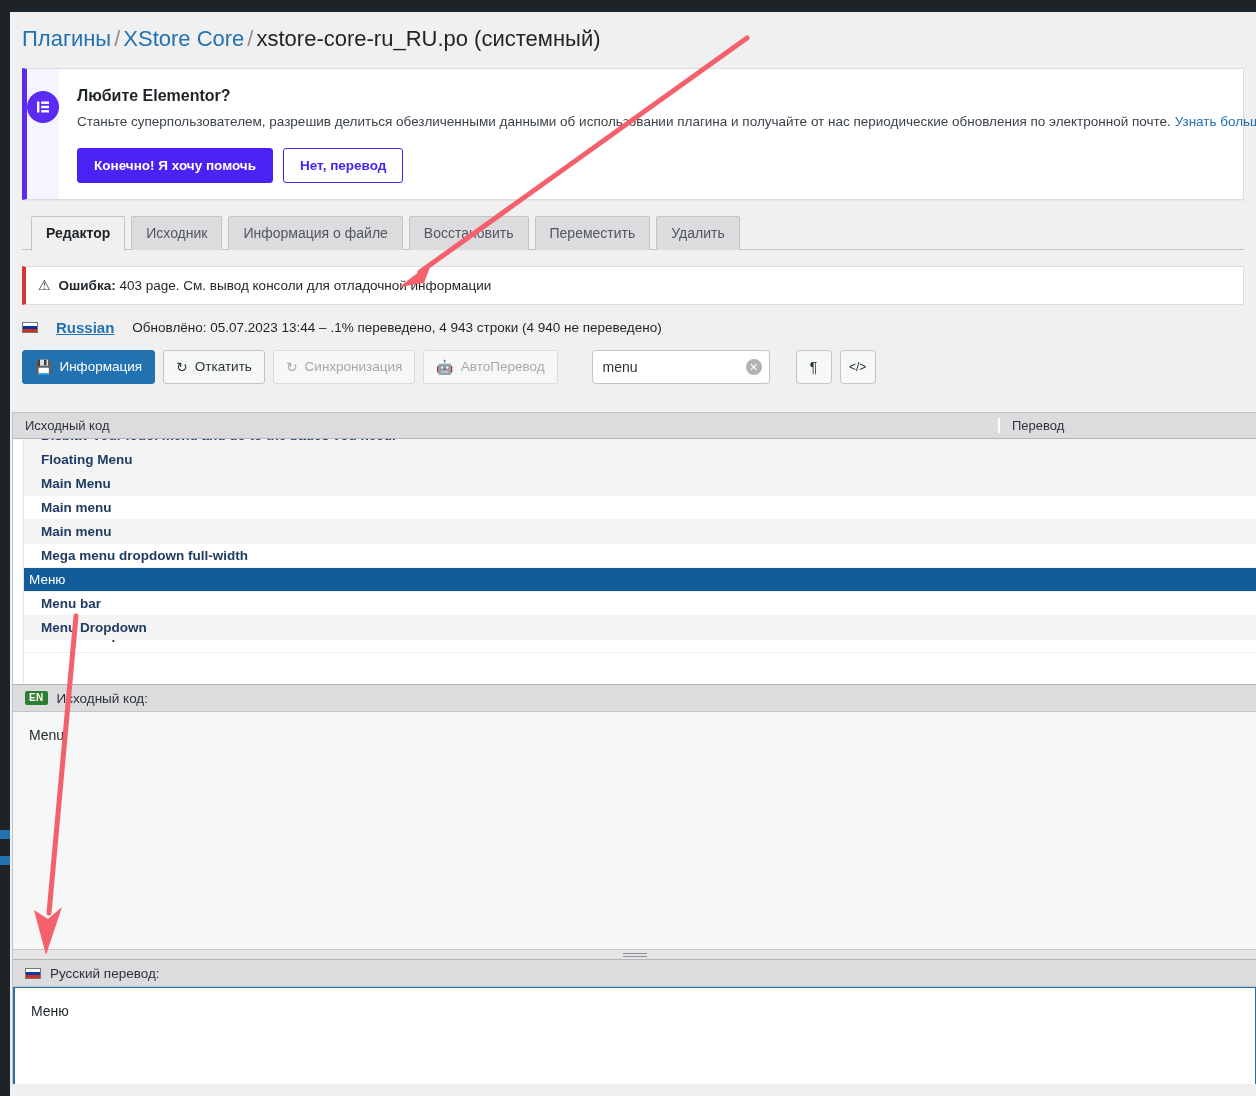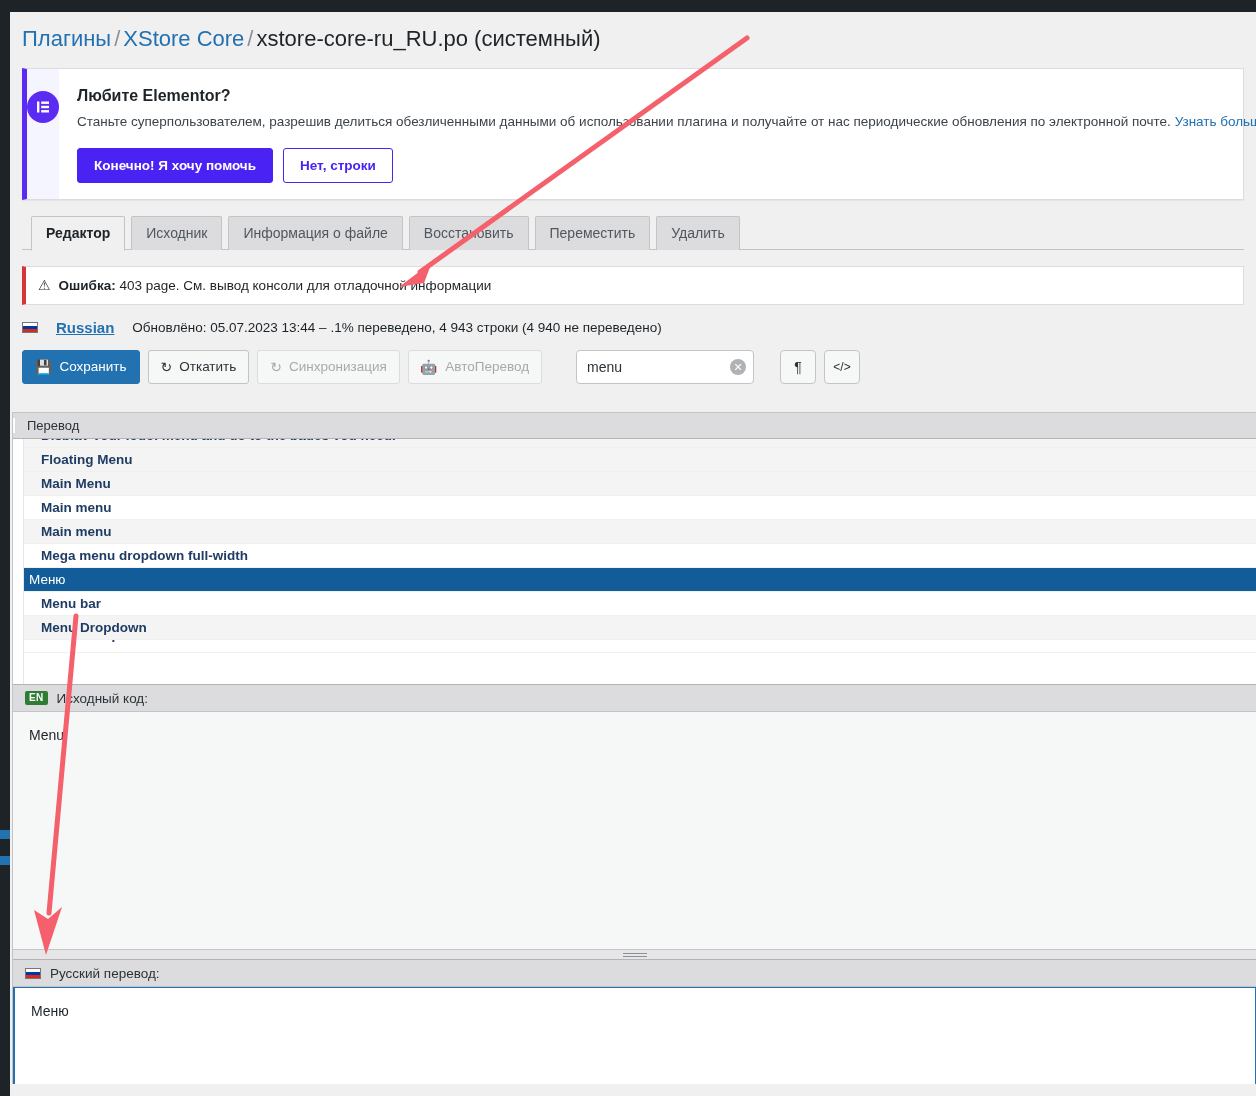--- a/index.html
+++ b/index.html
@@ -450,21 +450,21 @@
             <rect x="2" y="2.5" width="2.4" height="11" fill="#fff"></rect>
             <rect x="6.2" y="2.5" width="7.8" height="2.4" fill="#fff"></rect>
             <rect x="6.2" y="6.8" width="7.8" height="2.4" fill="#fff"></rect>
             <rect x="6.2" y="11.1" width="7.8" height="2.4" fill="#fff"></rect>
           </svg>
         </span>
       </div>
       <div class="body">
         <h3>Любите Elementor?</h3>
         <p><span>Станьте суперпользователем, разрешив делиться обезличенными данными об использовании плагина и получайте от нас периодические обновления по электронной почте.</span> <a href="#">Узнать больше</a></p>
-        <button class="btn-primary-el">Конечно! Я хочу помочь</button><button class="btn-ghost-el">Нет, строки</button>
+        <button class="btn-primary-el">Конечно! Я хочу помочь</button><button class="btn-ghost-el">Нет, перевод</button>
       </div>
     </div>
 
     <div class="tabs">
       <span class="tab active">Редактор</span><span class="tab">Исходник</span><span class="tab">Информация о файле</span><span class="tab">Восстановить</span><span class="tab">Переместить</span><span class="tab">Удалить</span>
     </div>
 
     <div class="notice-error">
       <span class="warn">⚠</span>
       <span><b>Ошибка:</b> <span>403 page. См. вывод консоли для отладочной информации</span></span>
@@ -472,21 +472,21 @@
 
     <div class="metaline">
       <span class="flag-ru"></span>
       <a href="#" class="lang">Russian</a>
       <span>Обновлёно: 05.07.2023 13:44 – .1% переведено, 4 943 строки (4 940 не переведено)</span>
     </div>
 
     <div class="toolbar">
       <button class="tbtn primary">
         <span class="ic">💾</span>
-        <span>Сохранить</span>
+        <span>Информация</span>
       </button>
       <button class="tbtn">
         <span class="ic">↻</span>
         <span>Откатить</span>
       </button>
       <button class="tbtn disabled">
         <span class="ic">↻</span>
         <span>Синхронизация</span>
       </button>
       <button class="tbtn disabled">
@@ -499,20 +499,21 @@
       </div>
       <button class="sqbtn first">¶</button>
       <button class="sqbtn code">&lt;/&gt;</button>
     </div>
 
   </div>
 
   <div class="editor">
 
     <div class="grid-head">
+      <div class="c1">Исходный код</div>
       <div class="c2">Перевод</div>
     </div>
 
     <div class="grid-body">
       <div class="row-gutter"></div>
 
       <div class="row odd clipped">
         <div class="src">Display your logo, menu and go to the pages you need.</div>
         <div class="trn"></div>
       </div>

